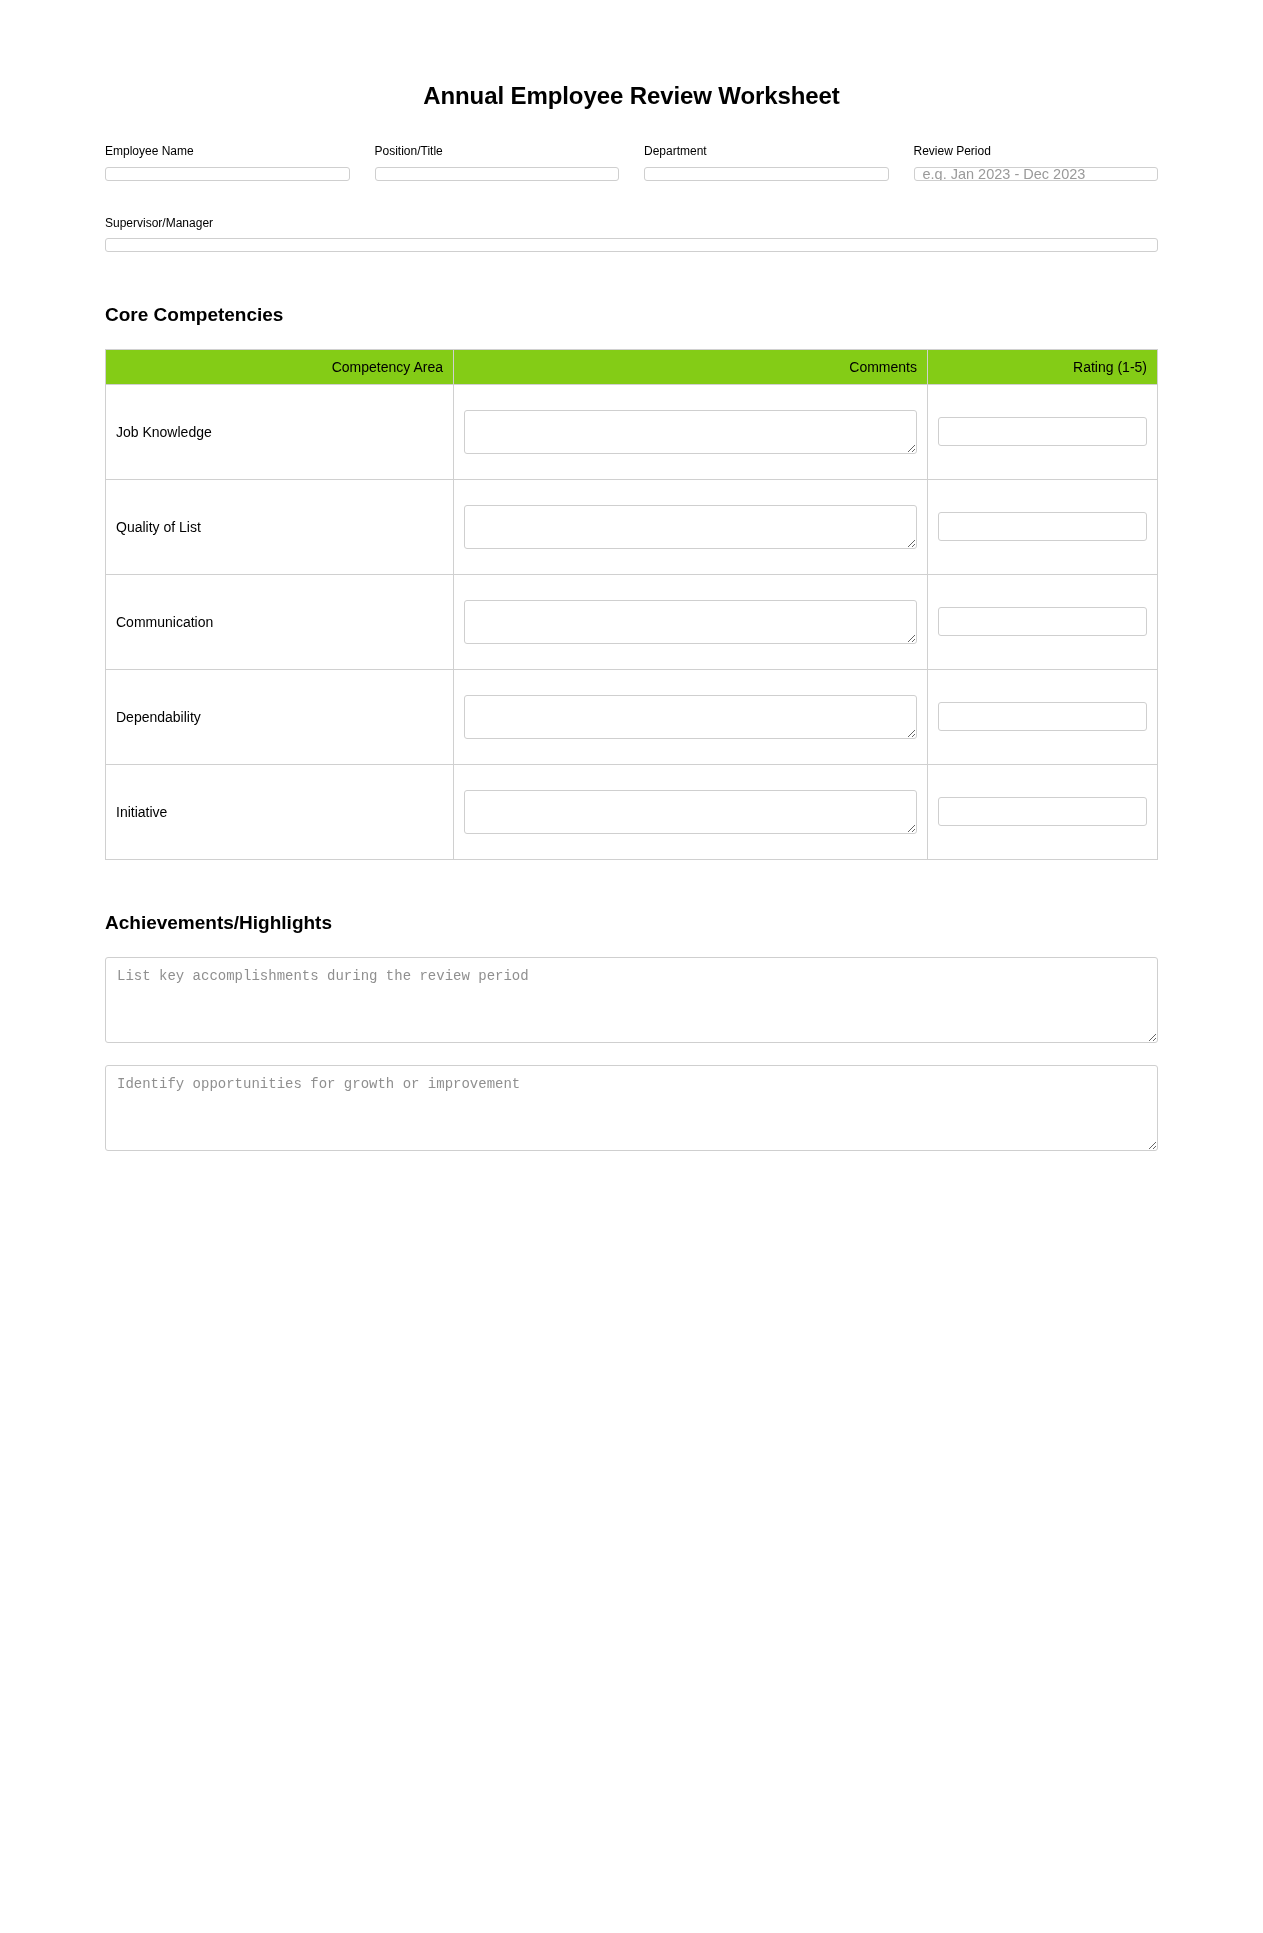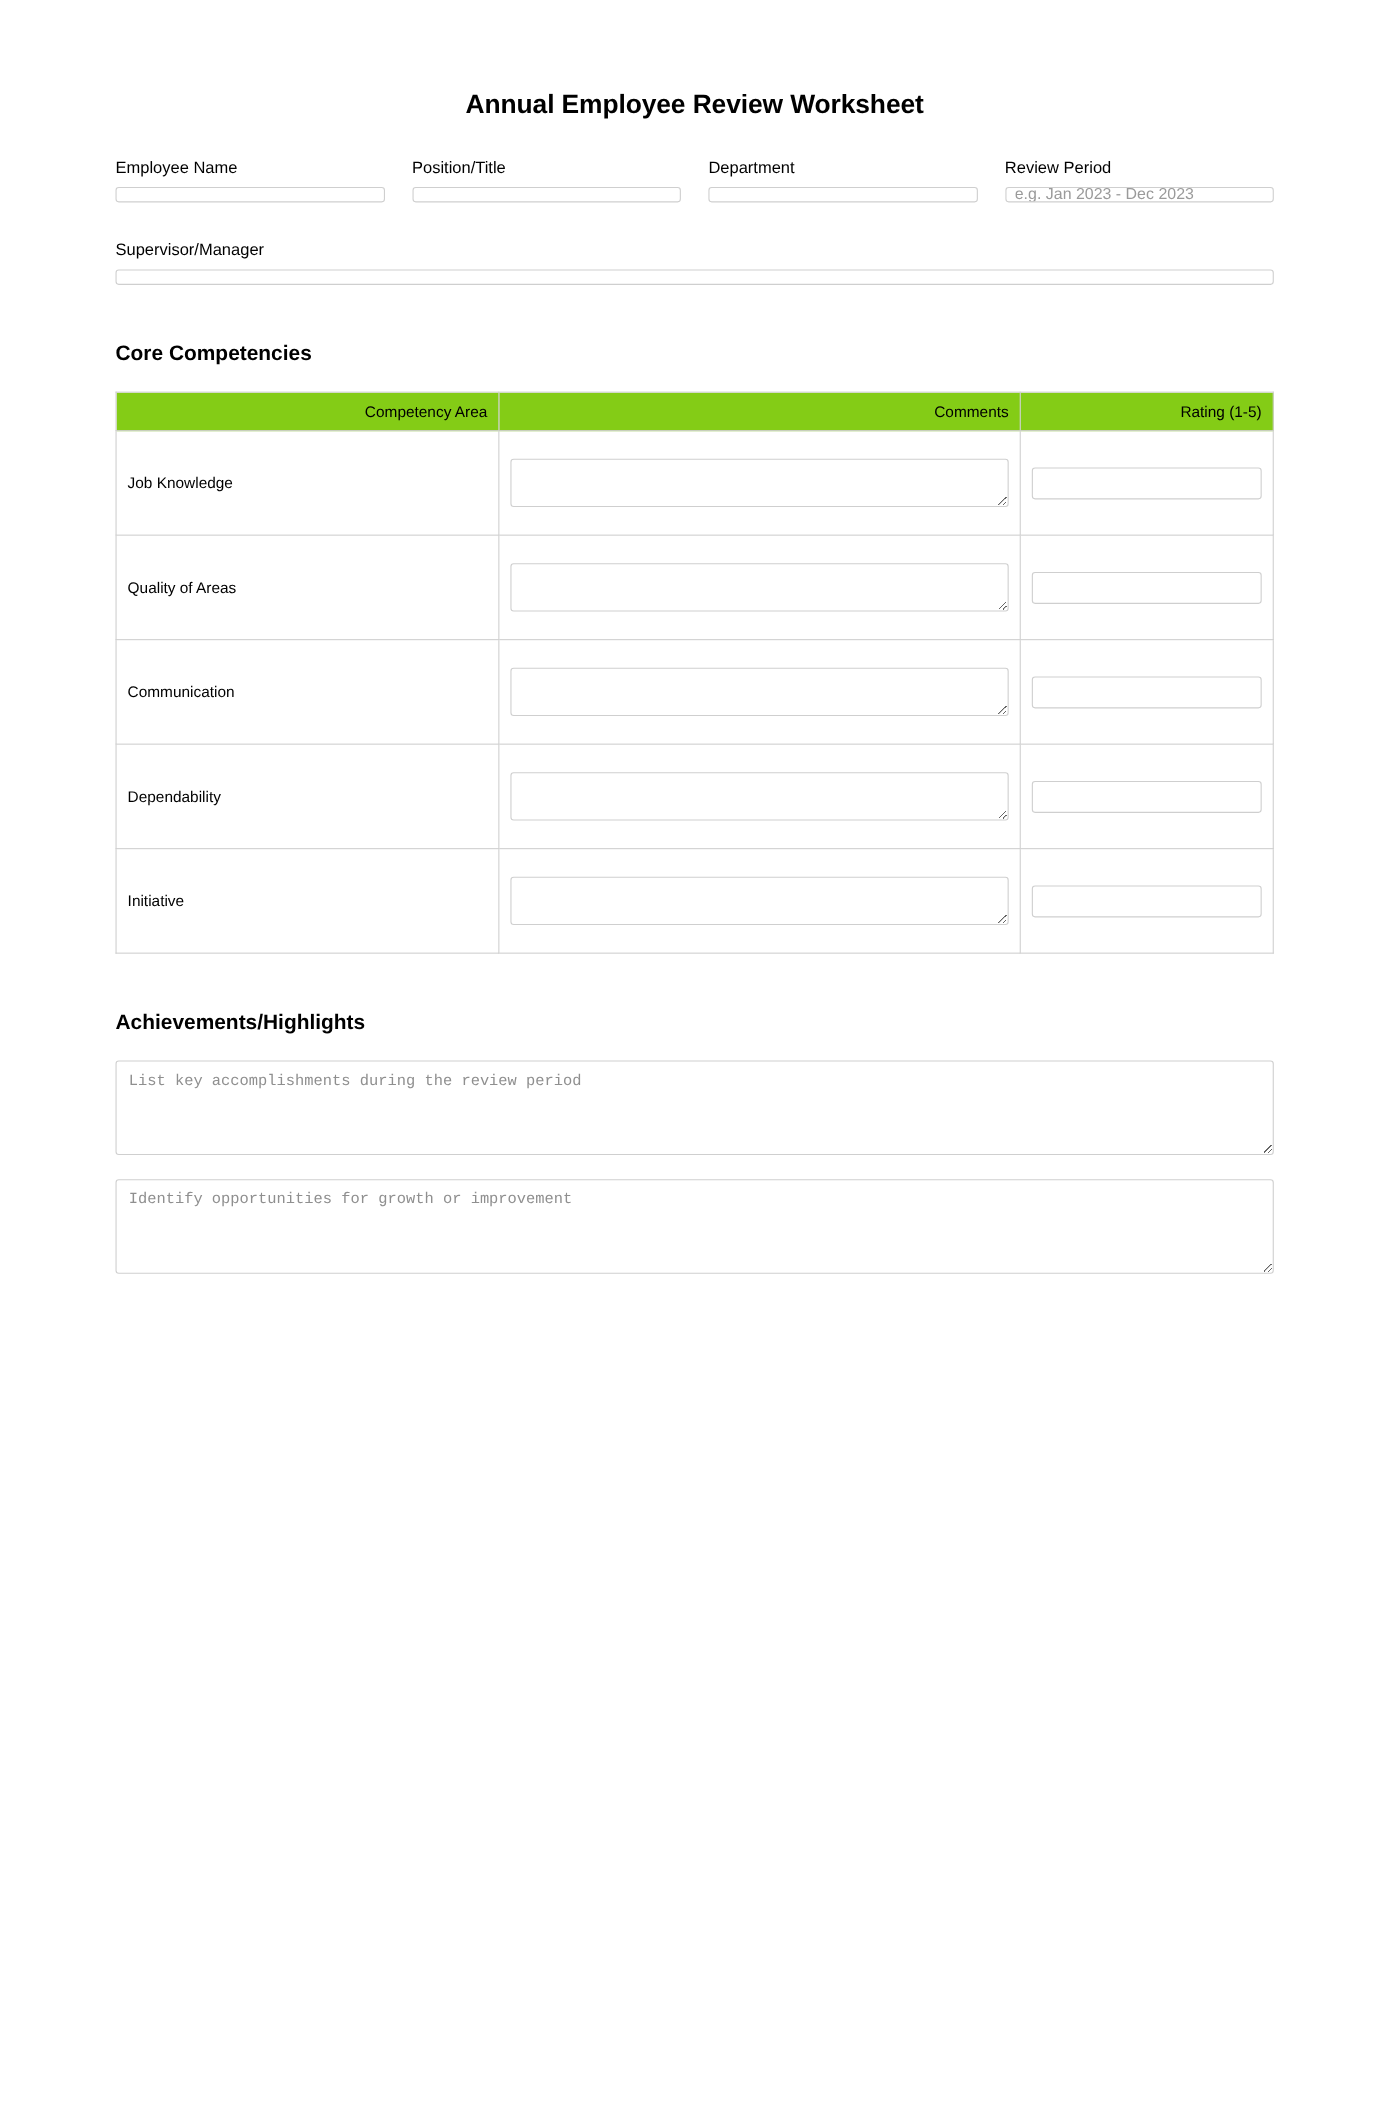--- a/index.html
+++ b/index.html
@@ -42,21 +42,21 @@
     gap: 25px;
     margin-top: 35px;
   }
   .field {
     flex: 1 1 0;
     min-width: 0;
     display: flex;
     flex-direction: column;
   }
   .field-label {
-    font-size: 15px;
+    font-size: 12px;
     line-height: 1.2;
     color: #000;
     margin-bottom: 8px;
   }
   .text-input {
     box-sizing: border-box;
     width: 100%;
     height: 14px;
     border: 1px solid #cfcfcf;
     border-radius: 3px;
@@ -231,21 +231,21 @@
         <td class="comp-name">Job Knowledge</td>
         <td class="cell-comments">
           <textarea class="comment-box" style=""></textarea>
         </td>
         <td class="cell-rating">
           <input class="rating-input" type="text" style="">
         </td>
       </tr>
 
       <tr>
-        <td class="comp-name">Quality of Areas</td>
+        <td class="comp-name">Quality of List</td>
         <td class="cell-comments">
           <textarea class="comment-box" style=""></textarea>
         </td>
         <td class="cell-rating">
           <input class="rating-input" type="text" style="">
         </td>
       </tr>
 
       <tr>
         <td class="comp-name">Communication</td>

